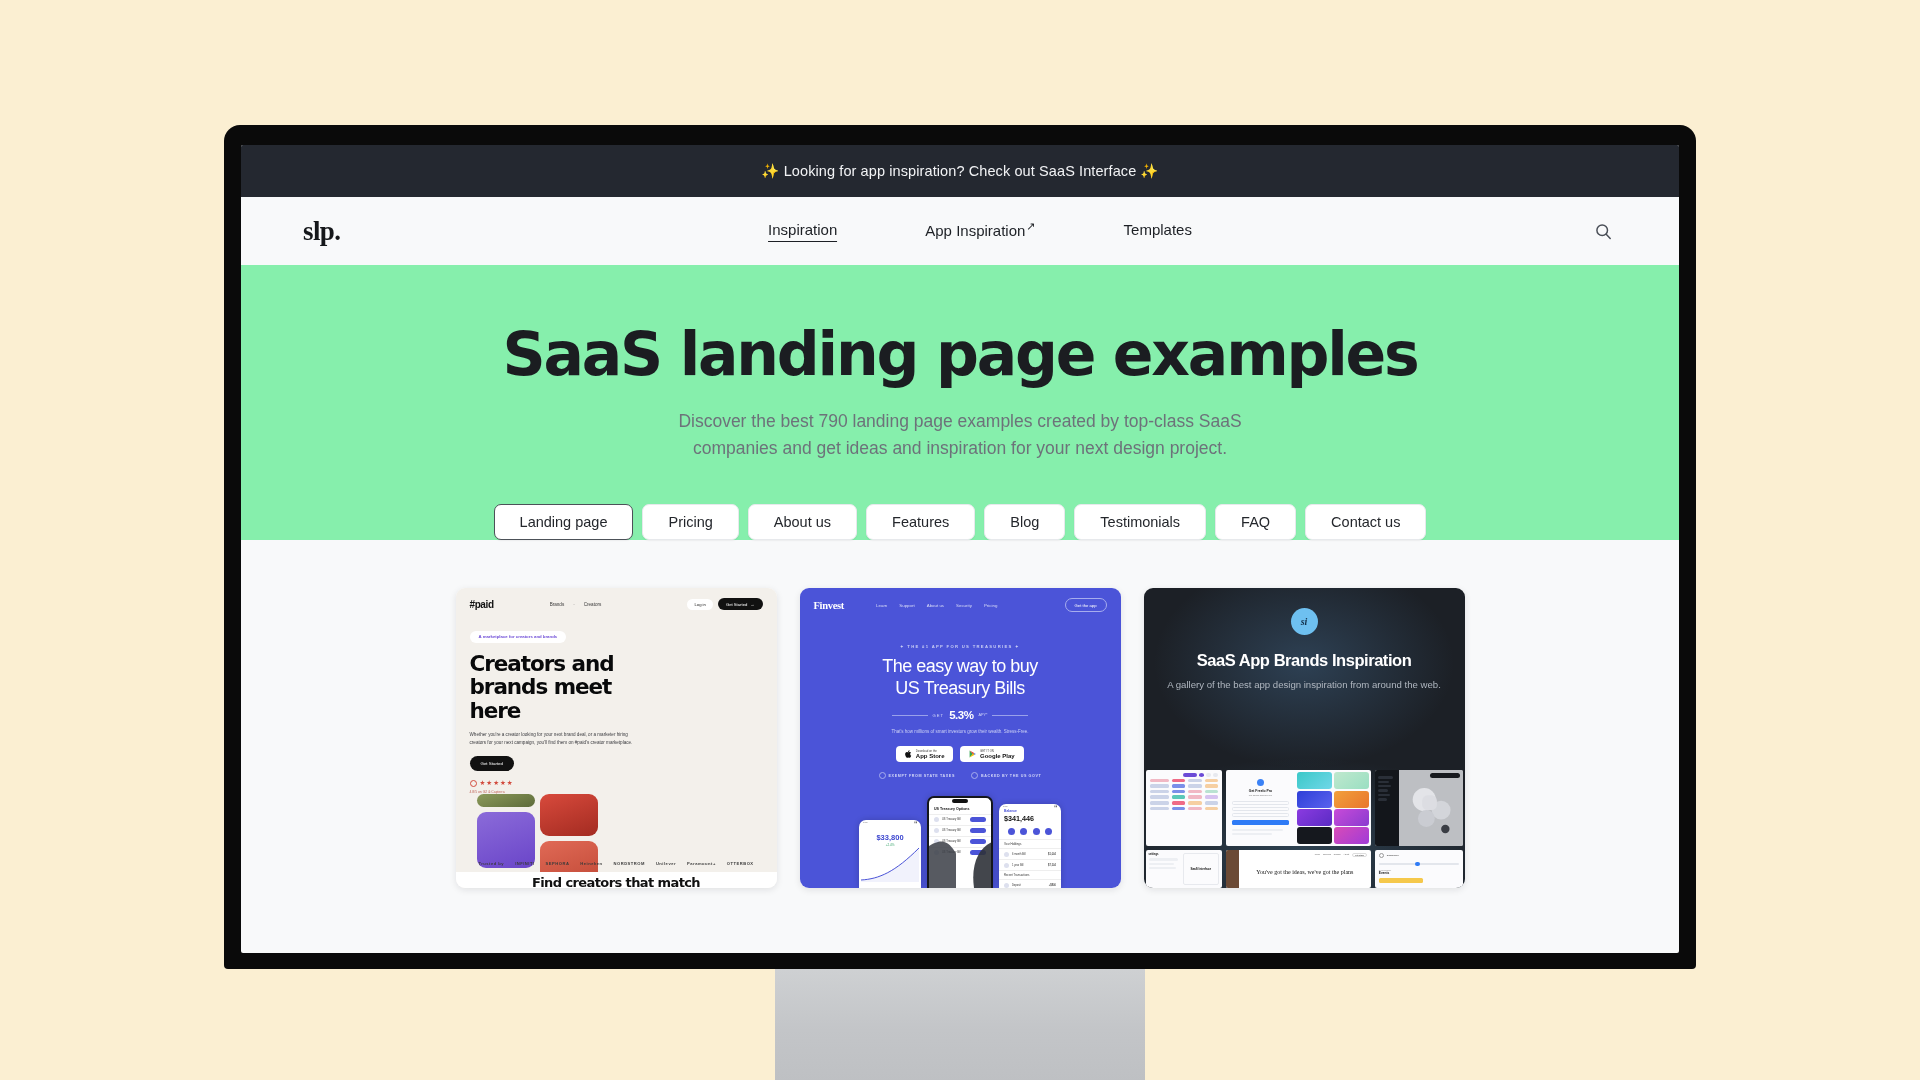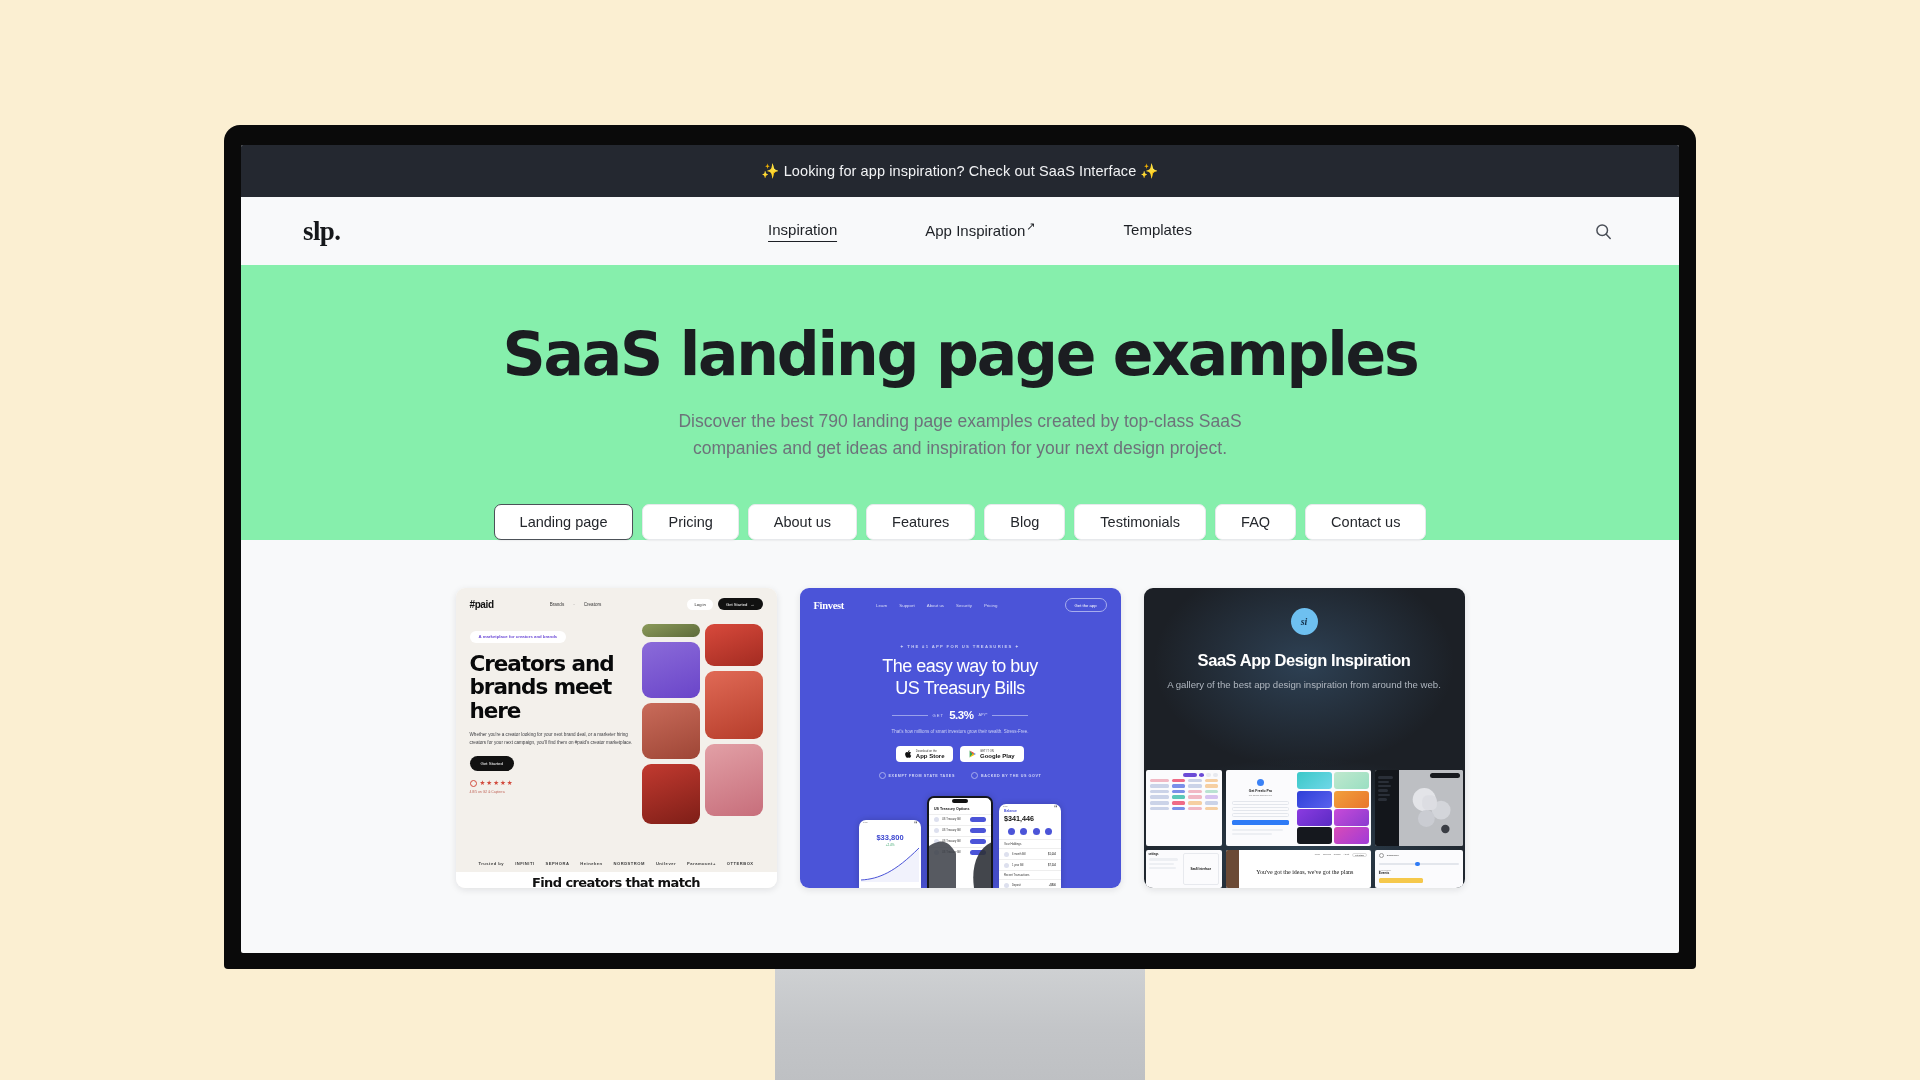--- a/index.html
+++ b/index.html
@@ -169,21 +169,21 @@
   
   .c1 { background: #F3F0EB; height: 300px; position: relative; }
   .c1-nav {
     display:flex; align-items:center; padding: 10px 14px; gap:10px;
   }
   .c1-logo { font-size: 10px; font-weight: 800; color:#111; letter-spacing:-.4px; }
   .c1-menu { display:flex; gap:9px; margin-left:46px; font-size:4.6px; color:#3a3a3a; align-items:center;}
   .c1-actions { margin-left:auto; display:flex; gap:5px; align-items:center; }
   .c1-login { font-size:4.2px; background:#fff; border-radius:9px; padding:3px 7px; color:#222;}
   .c1-cta { font-size:4.2px; background:#111; color:#fff; border-radius:9px; padding:3.5px 8px; display:flex; gap:3px; align-items:center;}
-  .c1-body { display:flex; padding: 4px 14px 0; }
+  .c1-body { display:flex; padding: 4px 14px 0; flex-direction: column; }
   .c1-left { width: 176px; }
   .c1-badge {
     display:inline-block; background:#fff; border-radius:20px;
     padding:3.5px 9px; font-size:4.3px; color:#6D4BD6; font-weight:700;
     margin-bottom: 9px;
   }
   .c1-h {
     font-family:"DejaVu Sans",sans-serif;
     font-size: 21.5px; font-weight: 800; line-height: 1.09;
     color:#08090A; letter-spacing:-1.05px;
@@ -559,21 +559,21 @@
           </div>
         </div>
       </div>
 
       <div class="card">
         <div class="c3">
           <div class="c3-glow"></div>
           <div class="c3-glow2"></div>
 
           <div class="c3-logo">si</div>
-          <div class="c3-h">SaaS App Design Inspiration</div>
+          <div class="c3-h">SaaS App Brands Inspiration</div>
           <div class="c3-p">A gallery of the best app design inspiration from around the web.</div>
 
           <div class="c3-grid">
             <div class="c3-row">
 
               <div class="thumb t-white">
                 <div class="sheet-head">
                   <span class="chip" style="width:14px;background:#6B4BD6"></span>
                   <span class="chip" style="width:5px;background:#6B4BD6;border-radius:50%"></span>
                   <span class="chip" style="width:5px"></span>

